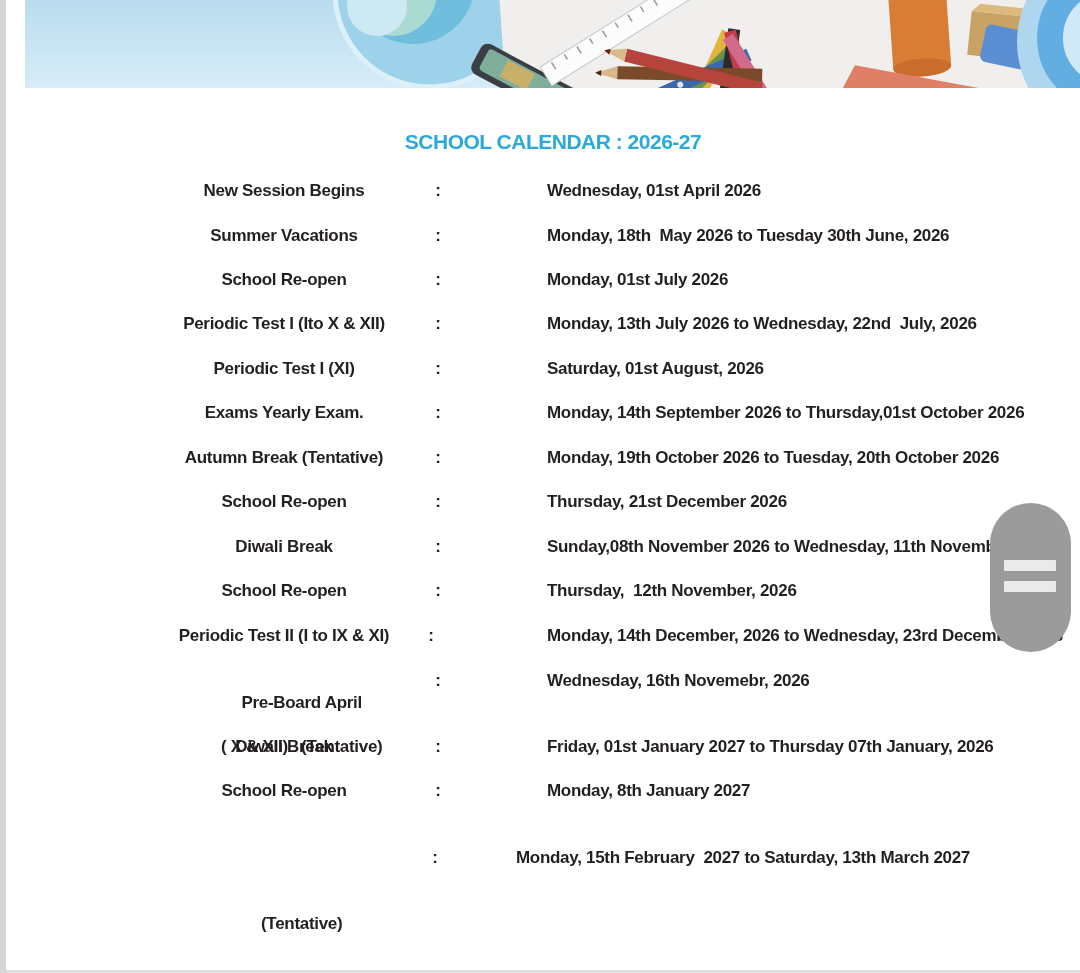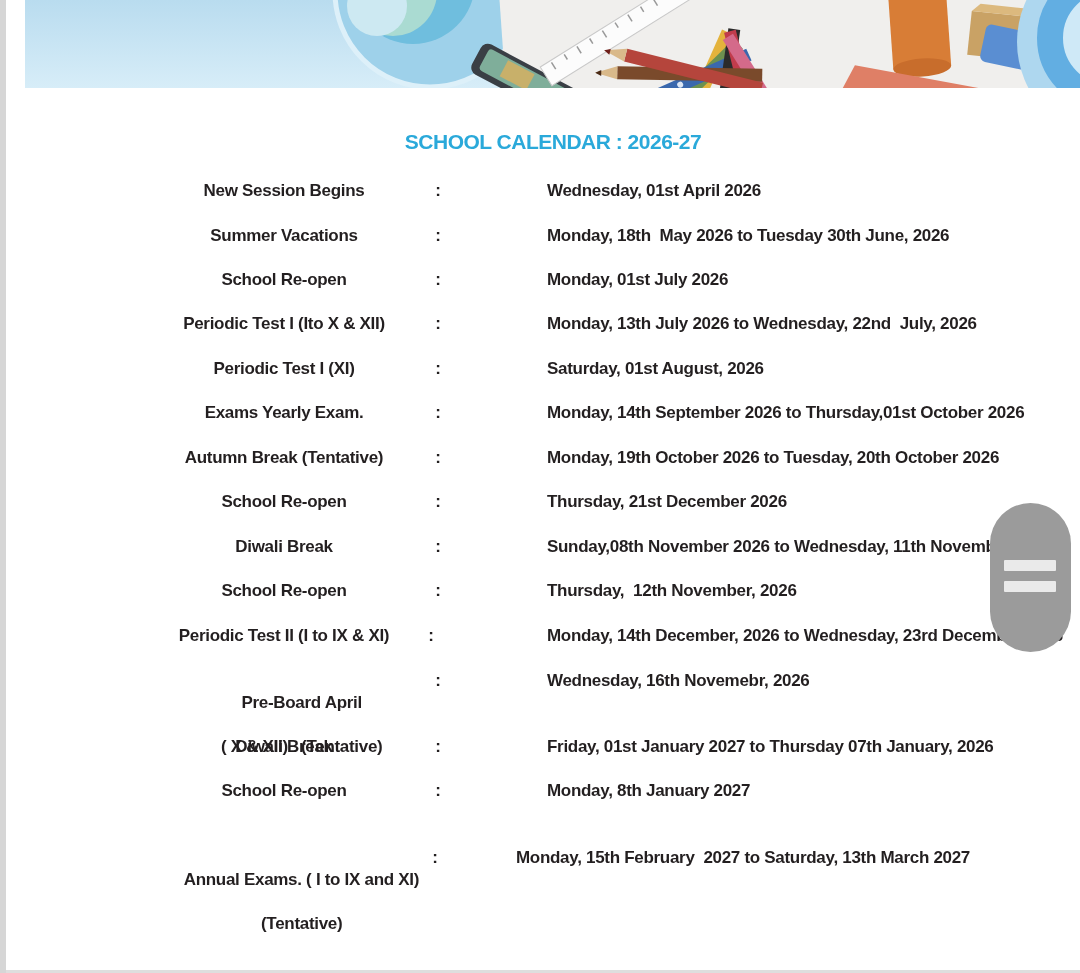--- a/index.html
+++ b/index.html
@@ -254,21 +254,21 @@
       <div class="cell colon">:</div>
       <div class="cell value">Friday, 01st January 2027 to Thursday 07th January, 2026</div>
     </div>
     <div class="row" style="top:780px">
       <div class="cell label">School Re-open</div>
       <div class="cell colon">:</div>
       <div class="cell value">Monday, 8th January 2027</div>
     </div>
     <div class="row" style="top:847px">
       <div class="cell label">
-        <span>Annual Exams. ( I to IX and XI)</span><br>
+        <br>
         <span>(Tentative)</span>
       </div>
       <div class="cell colon" style="left:427px">:</div>
       <div class="cell value" style="left:484px">Monday, 15th February  2027 to Saturday, 13th March 2027</div>
     </div>
   </div>
 
   <div class="handle">
     <div class="bar b1"></div>
     <div class="bar b2"></div>

